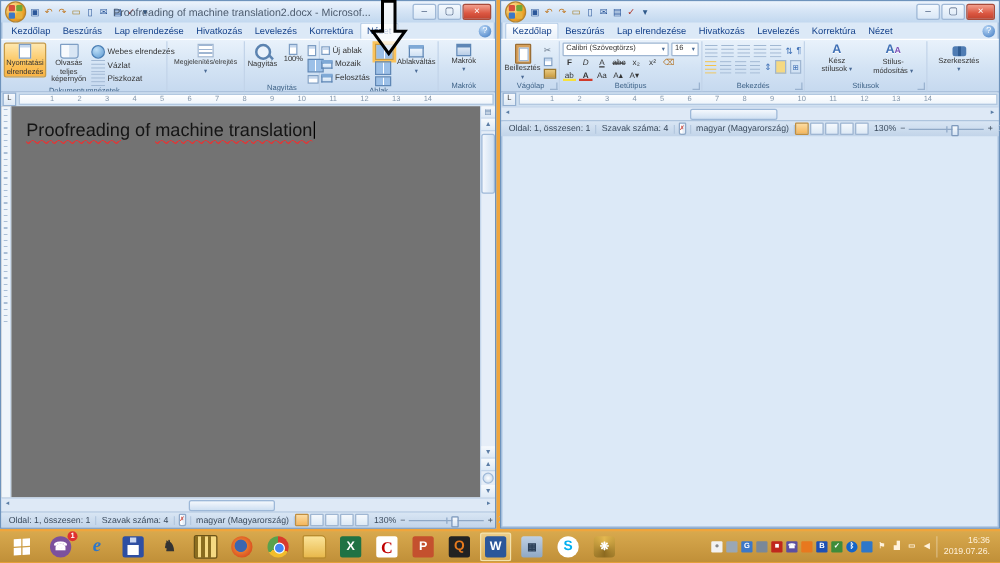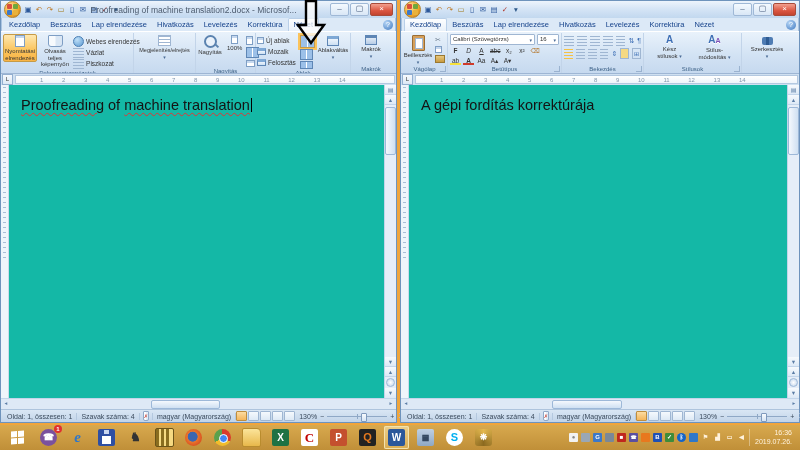--- a/index.html
+++ b/index.html
@@ -51,21 +51,21 @@
   .fbtn{min-width:9px;height:9px;font-size:6.5px;line-height:9px;text-align:center;color:#333;padding:0 1px}
   .fbtn.b{font-weight:bold}.fbtn.i{font-style:italic}.fbtn.u{text-decoration:underline}.fbtn.s{text-decoration:line-through}
   .ubar-y{box-shadow:inset 0 -2px 0 #F7E13C}.ubar-r{box-shadow:inset 0 -2px 0 #D03A2A}
   .styleA{font-size:10px;font-weight:bold;color:#3E6FB5;line-height:10px;text-shadow:0 1px 0 #fff}
   .binoc{width:11px;height:8px;background:linear-gradient(90deg,#4F7CB3 40%,#2F5C93 40% 60%,#4F7CB3 60%);border-radius:2px}
   
   .rulerrow{height:11px;background:#CFE0F1;display:flex;align-items:center;padding:0 1px;flex:0 0 auto;gap:2px}
   .tabsel{width:9px;height:9px;background:linear-gradient(#F7FAFD,#DCE8F5);border:1px solid #93AFD0;font-size:6px;color:#333;line-height:8px;text-align:center;flex:0 0 auto}
   .hruler{flex:1;height:9px;background:linear-gradient(#FFFFFF,#EFF5FB);border:1px solid #B3C8E0;font-size:6px;color:#8296AC;line-height:8px;white-space:nowrap;overflow:hidden;word-spacing:17px;padding-left:24px;box-sizing:border-box}
   
-  .docwrap{flex:1;position:relative;background:#14b8a6;display:flex;min-height:0}
+  .docwrap{flex:1;position:relative;background:#737373;display:flex;min-height:0}
   .vruler{width:7px;flex:0 0 auto;background:#EFF5FB;border-right:1px solid #CBDAEB;background-image:repeating-linear-gradient(to bottom,#A9BED6 0 1px,transparent 1px 5px);background-size:3px 55%;background-repeat:no-repeat;background-position:2px 2px}
   .page{flex:1;padding:12px 8px 0 12px;font-size:14.5px;color:#141414;overflow:hidden}
   .wavy{text-decoration:underline;text-decoration-style:wavy;text-decoration-color:#E03636;text-decoration-thickness:1px;text-underline-offset:2px}
   .caret{display:inline-block;width:1.5px;height:14px;background:#000;vertical-align:-2px;margin-left:1px}
   .vscroll{width:11px;flex:0 0 auto;background:#E6EEF8;border-left:1px solid #C3D5EA;display:flex;flex-direction:column;align-items:center}
   .vs-btn{width:11px;height:10px;font-size:5.5px;color:#5B7DA6;text-align:center;line-height:10px;background:linear-gradient(#F7FAFD,#DDE9F6);border-bottom:1px solid #C3D5EA;box-sizing:border-box}
   .vs-thumb{width:9px;height:46px;background:linear-gradient(90deg,#F4F8FD,#CFE0F2);border:1px solid #9DB8D8;border-radius:2px;margin-top:2px}
   .vs-bottom{margin-top:auto;display:flex;flex-direction:column;align-items:center}
   .vs-dot{width:7px;height:7px;border-radius:50%;background:radial-gradient(#FFF,#BDD2EA);border:1px solid #9DB8D8;margin:1px 0}
   
@@ -437,37 +437,20 @@
           <span class="ddcaret">▾</span>
         </div>
       </div>
       <div class="glabel"></div>
     </div>
   </div>
   <div class="rulerrow">
     <span class="tabsel">L</span>
     <div class="hruler">1 2 3 4 5 6 7 8 9 10 11 12 13 14</div>
   </div>
-  <div class="docwrap">
-    <div class="vruler"></div>
-    <div class="page">
-      <span>A gépi fordítás korrektúrája</span>
-    </div>
-    <div class="vscroll">
-      <div class="vs-btn" style="font-size:6px">▤</div>
-      <div class="vs-btn">▲</div>
-      <div class="vs-thumb"></div>
-      <div class="vs-bottom">
-        <div class="vs-btn">▼</div>
-        <div class="vs-btn">▲</div>
-        <div class="vs-dot"></div>
-        <div class="vs-btn" style="border-bottom:none">▼</div>
-      </div>
-    </div>
-  </div>
   <div class="hscrollrow">
     <div class="hs-btn l">◂</div>
     <div class="hs-thumb"></div>
     <div class="hs-btn r">▸</div>
   </div>
   <div class="statusbar">
     <span class="seg">Oldal: 1, összesen: 1</span>
     <span class="seg">Szavak száma: 4</span>
     <span class="spellico">✗</span>
     <span class="seg" style="border-left:1px solid #B4C8DF">magyar (Magyarország)</span>

